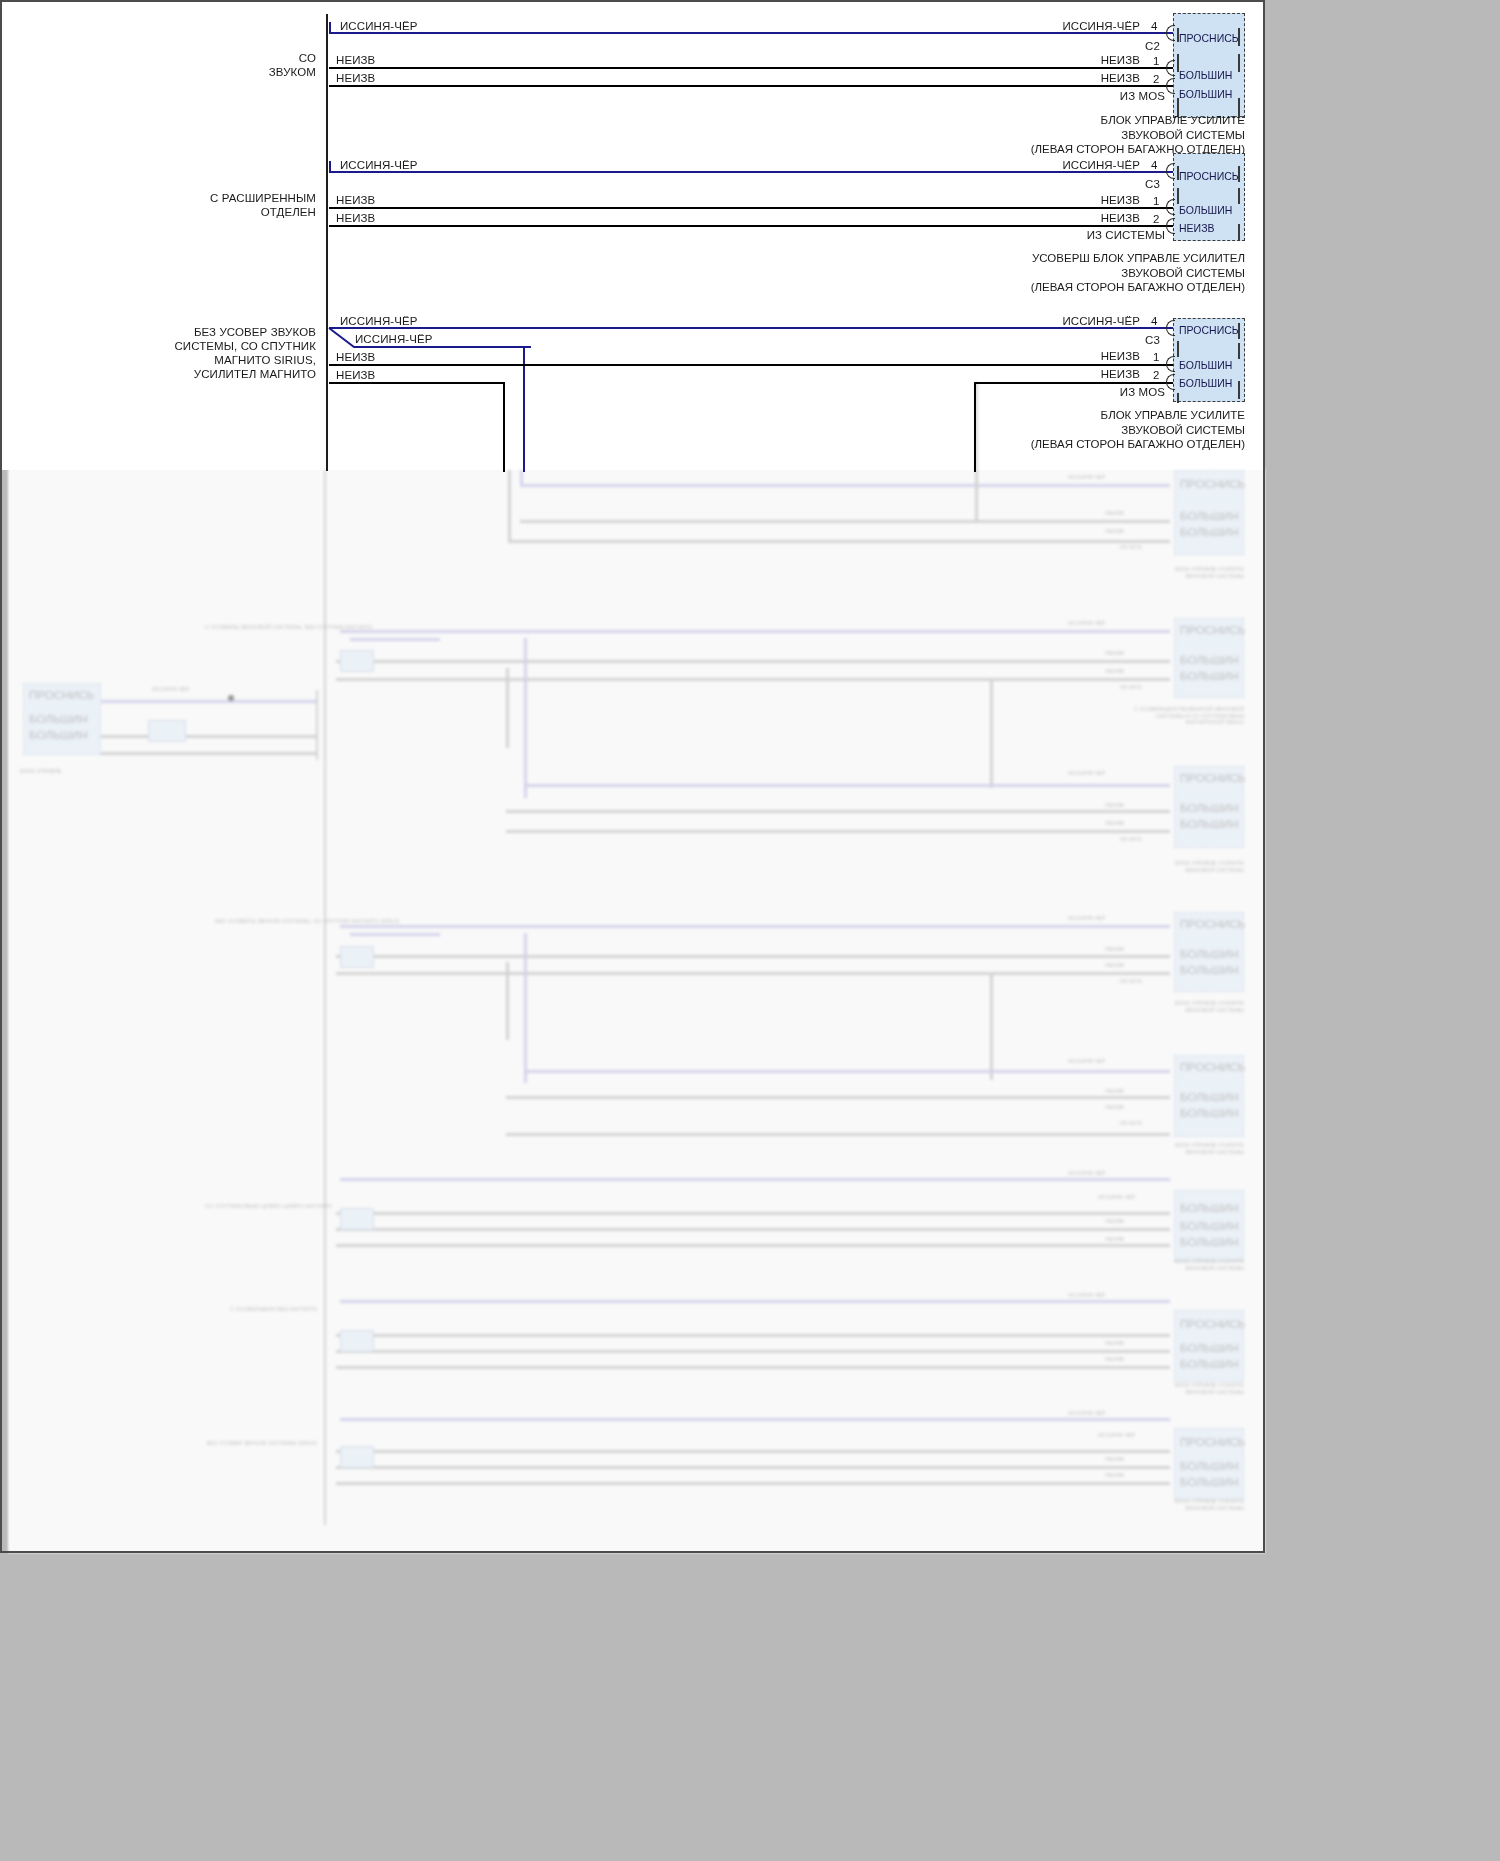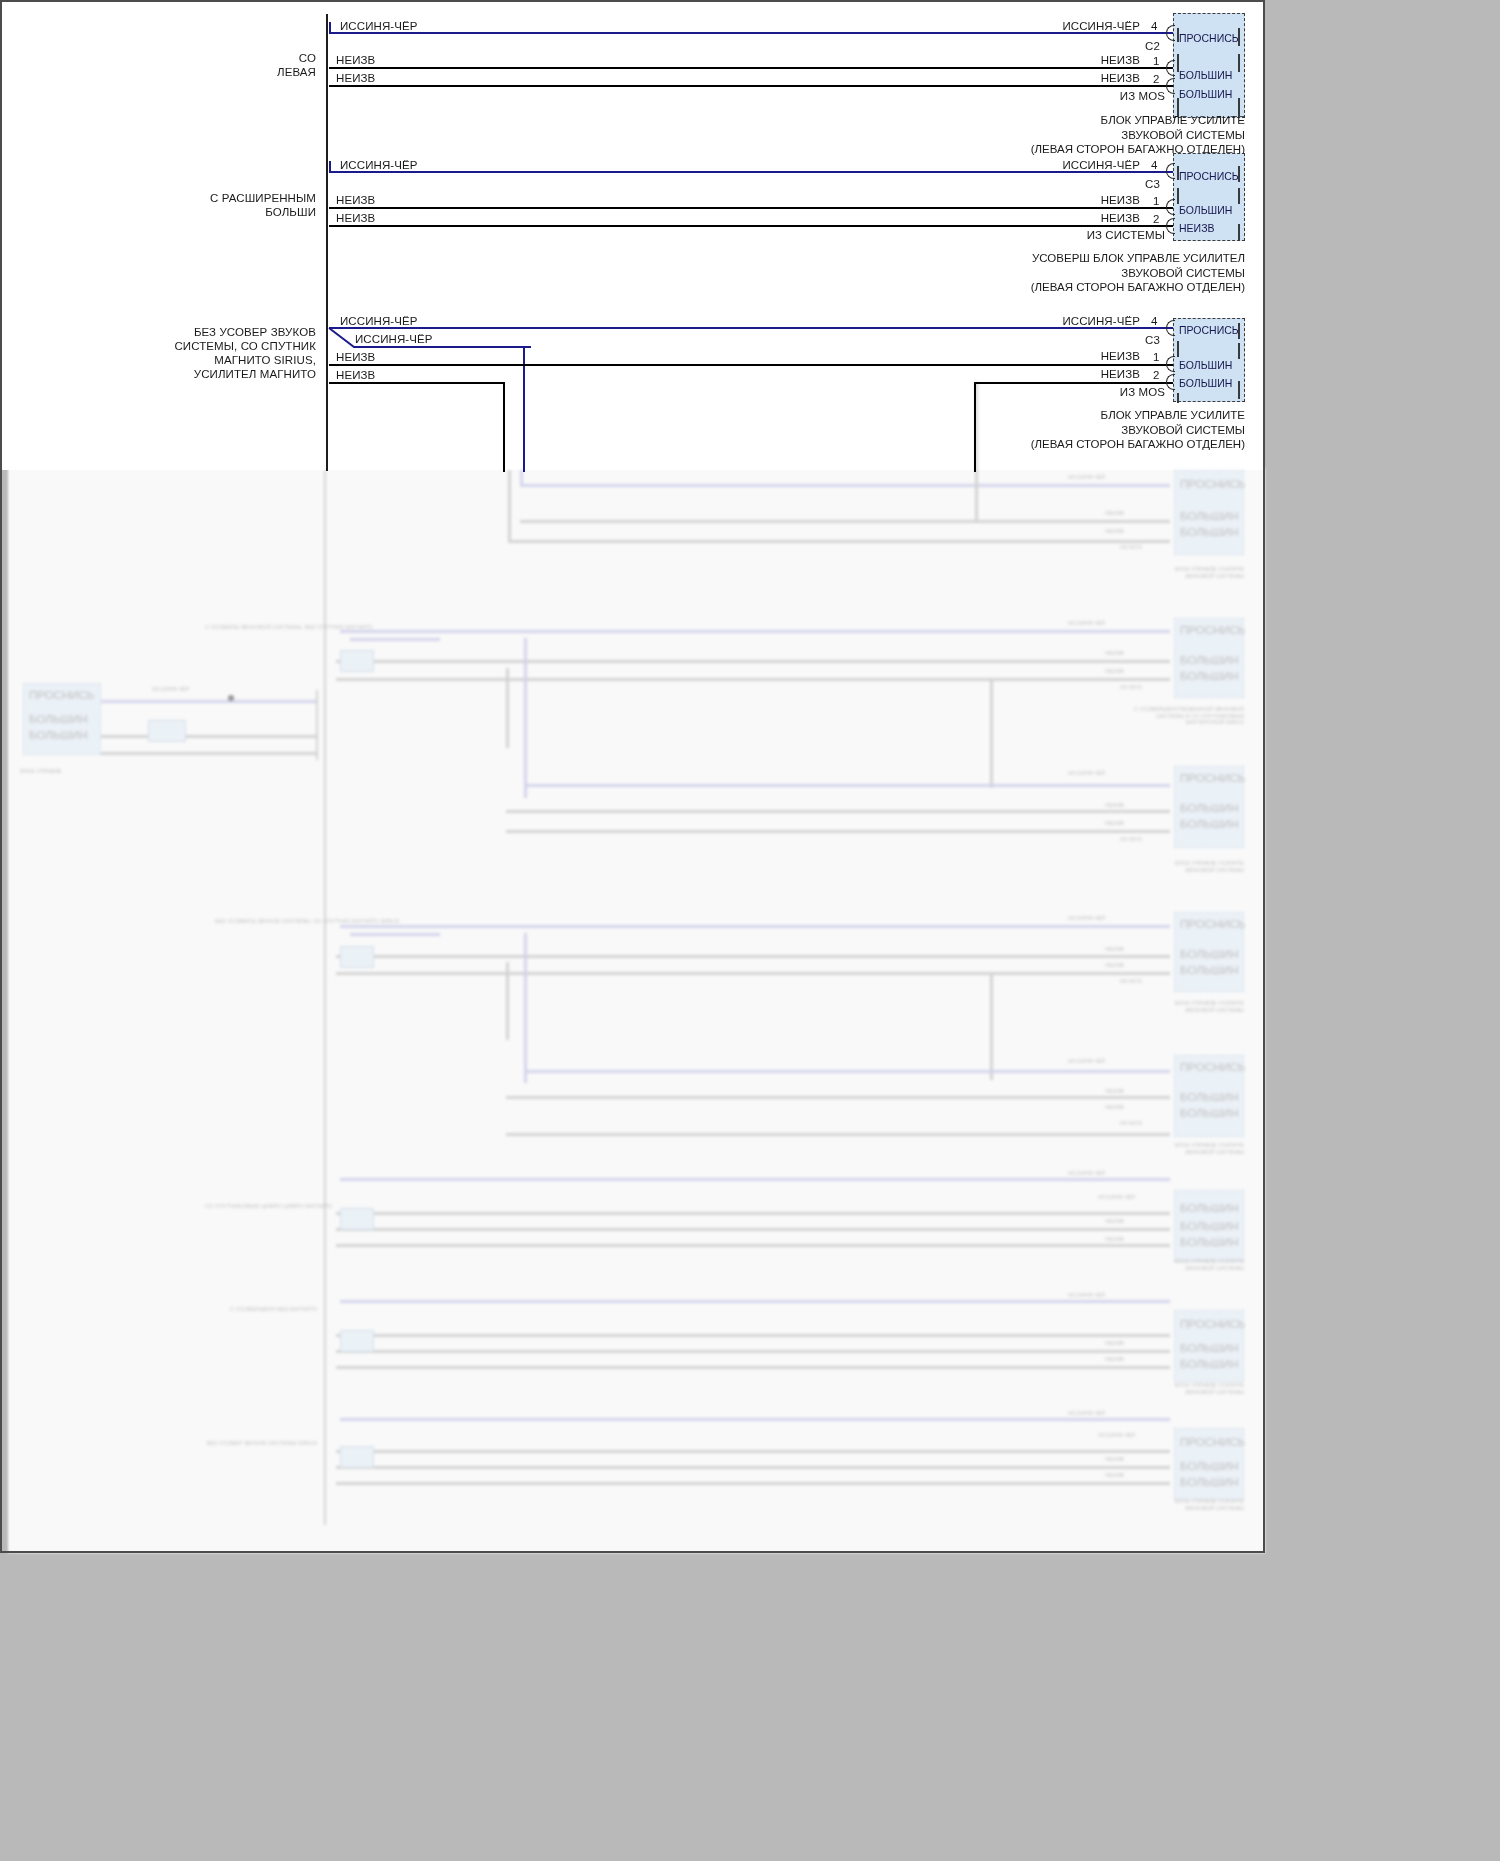--- a/index.html
+++ b/index.html
@@ -310,21 +310,21 @@
     <div class="lbl tiny2" style="left:22px;top:1540px;">&nbsp;</div>
   </div>
 
   <div class="bus" style="left:326px;top:14px;height:456px;"></div>
 
   <div>
 
     <div class="bracket" style="left:326px;top:18px;height:100px;"></div>
 
     <div class="lbl grp" style="left:150px;top:51px;width:166px;">СО
-ЛЕВАЯ</div>
+ЗВУКОМ</div>
 
     <div class="vline blue" style="left:329px;top:22px;height:11px;"></div>
     <div class="wire blue" style="left:329px;top:32px;width:846px;"></div>
     <div class="lbl" style="left:340px;top:20px;">ИССИНЯ-ЧЁР</div>
     <div class="lbl r" style="left:980px;top:20px;width:160px;">ИССИНЯ-ЧЁР</div>
     <div class="pin" style="left:1151px;top:20px;">4</div>
     <div class="lbl r" style="left:1060px;top:40px;width:100px;">C2</div>
 
     <div class="wire" style="left:329px;top:67px;width:846px;"></div>
     <div class="lbl" style="left:336px;top:54px;">НЕИЗВ</div>
@@ -356,21 +356,21 @@
     <div class="cap" style="left:960px;top:113px;width:285px;">БЛОК УПРАВЛЕ УСИЛИТЕ
 ЗВУКОВОЙ СИСТЕМЫ
 (ЛЕВАЯ СТОРОН БАГАЖНО ОТДЕЛЕН)</div>
   </div>
 
   <div>
 
     <div class="bracket" style="left:326px;top:157px;height:100px;"></div>
 
     <div class="lbl grp" style="left:150px;top:191px;width:166px;">С РАСШИРЕННЫМ
-БОЛЬШИ</div>
+ОТДЕЛЕН</div>
 
     <div class="vline blue" style="left:329px;top:161px;height:11px;"></div>
     <div class="wire blue" style="left:329px;top:171px;width:846px;"></div>
     <div class="lbl" style="left:340px;top:159px;">ИССИНЯ-ЧЁР</div>
     <div class="lbl r" style="left:980px;top:159px;width:160px;">ИССИНЯ-ЧЁР</div>
     <div class="pin" style="left:1151px;top:159px;">4</div>
     <div class="lbl r" style="left:1060px;top:178px;width:100px;">C3</div>
 
     <div class="wire" style="left:329px;top:207px;width:846px;"></div>
     <div class="lbl" style="left:336px;top:194px;">НЕИЗВ</div>

